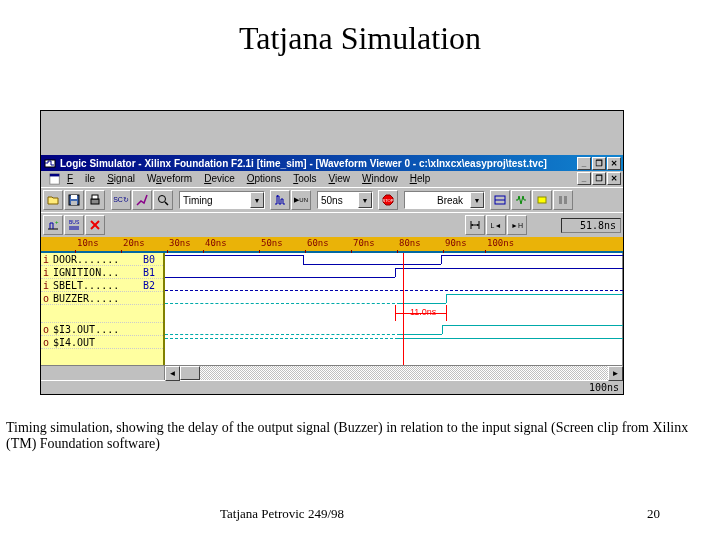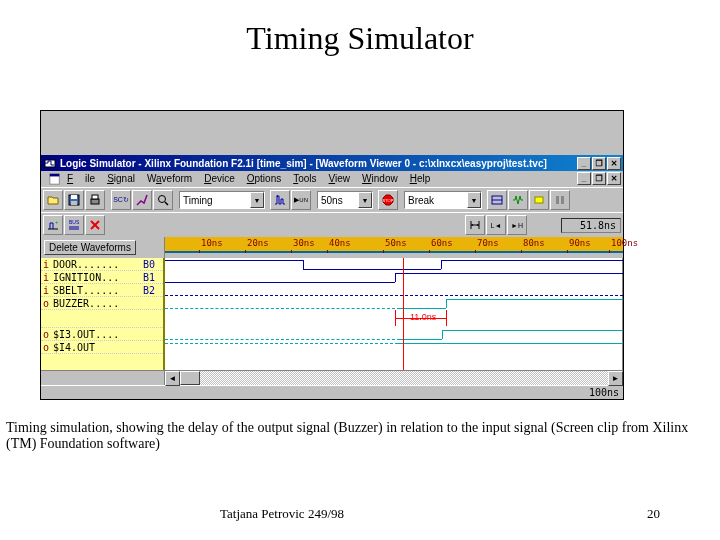--- a/index.html
+++ b/index.html
@@ -51,21 +51,21 @@
   .sb-track { flex: 1; background: repeating-conic-gradient(#c0c0c0 0% 25%, #fff 0% 50%) 50% / 2px 2px; position: relative; }
   .sb-thumb { position: absolute; left: 0; top: 0; bottom: 0; width: 20px; background: #c0c0c0; border: 1px solid #fff; border-right-color: #404040; border-bottom-color: #404040; }
   .status { height: 14px; background: #c0c0c0; border-top: 1px solid #fff; display: flex; justify-content: flex-end; padding-right: 4px; font-family: monospace; font-size: 10px; align-items: center; }
   .caption { position: absolute; left: 0; right: 0; top: 420px; font-size: 14px; padding: 0 6px; }
   .footer { position: absolute; left: 0; right: 0; bottom: 18px; display: flex; justify-content: space-between; padding: 0 60px 0 220px; font-size: 13px; text-align: center; }
   svg.ico { width: 12px; height: 12px; }
 </style>
 </head>
 <body>
 
-<div class="slide-title">Timing Simulator</div>
+<div class="slide-title">Tatjana Simulation</div>
 
 <div class="app-window">
 
   <div class="titlebar">
     <span class="icon-slot">
       <svg class="ico" viewBox="0 0 12 12">
           <rect x="1" y="3" width="10" height="7" fill="#fff" stroke="#000" stroke-width="1"></rect>
           <path d="M1 6 L4 6 L4 4 L7 4 L7 8 L10 8" stroke="#008" fill="none" stroke-width="1"></path>
         </svg>
     </span>
@@ -152,21 +152,21 @@
     </div>
     <div class="tsep"></div>
     <div class="tbtn">
         <svg class="ico" viewBox="0 0 12 12">
           <polygon points="4,1 8,1 11,4 11,8 8,11 4,11 1,8 1,4" fill="#e00" stroke="#800"></polygon>
           <text x="6" y="8" font-size="4" fill="#fff" text-anchor="middle" font-family="sans-serif">STOP</text>
         </svg>
       </div>
     <div class="tsep"></div>
     <div class="dropdown">
-      <input style="width: 62px;" value="Break">
+      <input style="width: 36px; margin-left: 29px;" value="Break">
       <div class="dd-arrow">▼</div>
     </div>
     <div class="tsep"></div>
     <div class="tbtn">
         <svg class="ico" viewBox="0 0 12 12">
           <rect x="1" y="2" width="10" height="8" fill="none" stroke="#00a"></rect>
           <line x1="1" y1="6" x2="11" y2="6" stroke="#00a"></line>
         </svg>
       </div>
     <div class="tbtn">
@@ -217,23 +217,20 @@
           <path d="M2 6l2-1v2z M10 6l-2-1v2z" fill="#000"></path>
         </svg>
       </div>
     <div class="tbtn" style="font-size:7px;">L◄</div>
     <div class="tbtn" style="font-size:7px;">►H</div>
     <div class="tsep"></div>
     <div class="time-display">51.8ns</div>
   </div>
 
   <div class="wave-header">
-    <div class="sig-col">
-      <span class="del-btn">Delete Waveforms</span>
-    </div>
     <div class="ruler">
       <span class="ruler-tick" style="left:36px">10ns</span>
       <span class="ruler-tick" style="left:82px">20ns</span>
       <span class="ruler-tick" style="left:128px">30ns</span>
       <span class="ruler-tick" style="left:164px">40ns</span>
       <span class="ruler-tick" style="left:220px">50ns</span>
       <span class="ruler-tick" style="left:266px">60ns</span>
       <span class="ruler-tick" style="left:312px">70ns</span>
       <span class="ruler-tick" style="left:358px">80ns</span>
       <span class="ruler-tick" style="left:404px">90ns</span>

